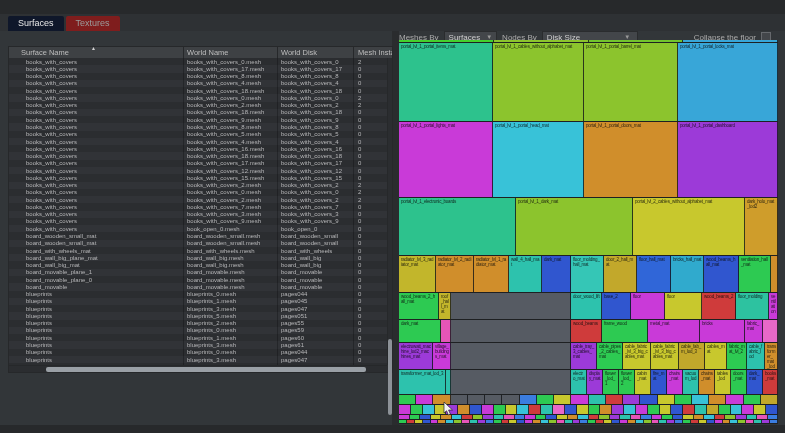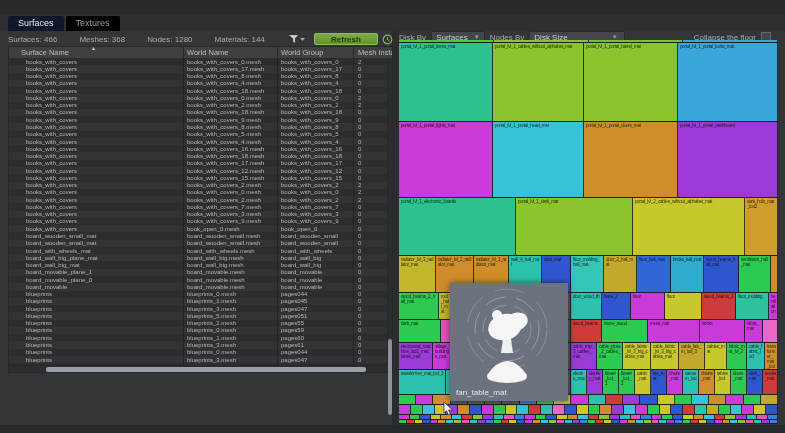--- a/index.html
+++ b/index.html
@@ -7,21 +7,21 @@
   .app { position:relative; width:785px; height:433px; background:#27292b;
          font-family:"Liberation Sans", sans-serif; overflow:hidden; color:#c0c0c0; }
   
   .titlebar { position:absolute; top:0; left:0; right:0; height:14px; background:#242629; border-bottom:1px solid #1c1e20; }
   .doc-tab { position:absolute; left:0; top:0; height:14px; background:#36393d; display:flex; align-items:center; gap:7px; padding:0 8px; font-size:8.5px; color:#d6d6d6; }
   .doc-tab .close { color:#9a9a9a; font-size:9px; line-height:9px; }
   
   .tabbar { position:absolute; top:14px; left:0; right:0; height:17px; background:#2e3134; display:flex; align-items:flex-end; padding-left:8px; gap:2px; }
   .tab { height:15px; line-height:15px; padding:0 10px; font-size:9px; border-radius:2px 2px 0 0; }
   .tab.active { background:#0f172a; color:#e8e8e8; }
-  .tab.inactive { background:#000000; color:#9c9c9c; }
+  .tab.inactive { background:#7f1d1d; color:#9c9c9c; }
   .panelbg { position:absolute; top:31px; left:0; right:0; bottom:8px; background:#323639; }
   .splitter { position:absolute; left:392px; top:31px; width:7px; bottom:8px; background:#2a2c2e; }
   
   .ltoolbar { position:absolute; left:8px; top:32px; width:385px; height:14px; display:flex; align-items:center; font-size:8px; color:#ababab; }
   .stat { margin-right:22px; white-space:nowrap; }
   .filter-wrap { margin-left:auto; display:flex; align-items:center; margin-right:8px; }
   .btn-refresh { width:64px; height:12px; background:linear-gradient(#7cab45,#639234); border:1px solid #8cbf55; border-radius:2px; color:#26370f; font-weight:bold; font-size:8px; display:flex; align-items:center; justify-content:center; }
   .clock { margin-left:4px; display:flex; align-items:center; }
   
   .gtoolbar { position:absolute; left:399px; top:30px; width:372px; height:14px; display:flex; align-items:center; gap:5px; font-size:8px; color:#ababab; }
@@ -62,42 +62,23 @@
 
 
   <div class="tabbar">
     <div class="tab active">Surfaces</div>
     <div class="tab inactive">Textures</div>
   </div>
 
   <div class="panelbg"></div>
   <div class="splitter"></div>
 
-  <div class="ltoolbar">
-    <span class="stat">Surfaces: 466</span>
-    <span class="stat">Meshes: 368</span>
-    <span class="stat">Nodes: 1280</span>
-    <span class="stat">Materials: 144</span>
-    <span class="filter-wrap">
-      <svg width="18" height="10" viewBox="0 0 18 10">
-          <path d="M1 1h9L7 4.5V9L5 7.5V4.5Z" fill="#c9c9c9"></path>
-          <path d="M12 4l2.5 3 2.5-3z" fill="#a9a9a9"></path>
-        </svg>
-    </span>
-    <div class="btn-refresh">Refresh</div>
-    <span class="clock">
-      <svg width="11" height="11" viewBox="0 0 11 11">
-          <circle cx="5.5" cy="5.5" r="4.3" fill="none" stroke="#86b84a" stroke-width="1.2"></circle>
-          <path d="M5.5 3.2v2.5l1.8 1" stroke="#86b84a" stroke-width="1" fill="none"></path>
-        </svg>
-    </span>
-  </div>
 
   <div class="gtoolbar">
-    <span>Disk By</span>
+    <span>Meshes By</span>
     <div class="select">
       <span>Surfaces</span>
       <span class="caret">▼</span>
     </div>
     <span>Nodes By</span>
     <div class="select" style="width:96px; justify-content:flex-start;gap:44px;">
       <span>Disk Size</span>
       <span class="caret">▼</span>
     </div>
     <div class="collapse">
@@ -105,21 +86,21 @@
       <div class="checkbox"></div>
     </div>
   </div>
 
   <span class="sortmark">▲</span>
 
   <div class="table">
     <div class="thead">
       <div class="hc0">Surface Name</div>
       <div class="hc1">World Name</div>
-      <div class="hc2">World Group</div>
+      <div class="hc2">World Disk</div>
       <div class="hc3">Mesh Insta</div>
     </div>
     <div class="tbody">
         <div class="trow odd">
           <div class="tcell c0">books_with_covers</div>
           <div class="tcell c1">books_with_covers_0.mesh</div>
           <div class="tcell c2">books_with_covers_0</div>
           <div class="tcell c3">2</div>
         </div>
         <div class="trow even">
@@ -780,36 +761,18 @@
         <div class="tm-block" style="background: rgb(208, 142, 43); flex: 1 1 0%;"></div>
         <div class="tm-block" style="background: rgb(56, 194, 216); flex: 1 1 0%;"></div>
         <div class="tm-block" style="background: rgb(140, 196, 45); flex: 1 1 0%;"></div>
         <div class="tm-block" style="background: rgb(229, 85, 184); flex: 1 1 0%;"></div>
         <div class="tm-block" style="background: rgb(45, 194, 173); flex: 1 1 0%;"></div>
         <div class="tm-block" style="background: rgb(156, 58, 216); flex: 1 1 0%;"></div>
         <div class="tm-block" style="background: rgb(59, 125, 224); flex: 1 1 0%;"></div>
       </div>
     </div>
 
-  <div class="tooltip">
-    <svg width="100" height="100" viewBox="0 0 100 100">
-      <g fill="none" stroke="#f2f2f2">
-        <circle cx="48" cy="42" r="40" opacity=".22" stroke-dasharray="30 14"></circle>
-        <circle cx="48" cy="42" r="32" opacity=".32" stroke-dasharray="22 10"></circle>
-        <circle cx="48" cy="42" r="24" opacity=".28" stroke-dasharray="16 8"></circle>
-      </g>
-      <g fill="#f5f5f5">
-        <ellipse cx="46" cy="40" rx="17" ry="13" transform="rotate(-15 46 40)"></ellipse>
-        <ellipse cx="57" cy="35" rx="12" ry="9" transform="rotate(-20 57 35)"></ellipse>
-        <circle cx="38" cy="28" r="5"></circle>
-        <path d="M44 52 L52 52 L54 66 L42 66 Z" opacity=".95"></path>
-        <path d="M28 88 Q48 60 68 88 L66 92 Q48 98 30 92 Z"></path>
-        <ellipse cx="48" cy="90" rx="20" ry="6" opacity=".9"></ellipse>
-      </g>
-    </svg>
-    <span class="tt-label">fan_table_mat</span>
-  </div>
 
   <svg class="cursor" width="12" height="14" viewBox="0 0 12 14">
     <path d="M1 0 L1 11 L3.6 8.8 L5.4 13 L7.4 12.1 L5.6 8 L9.5 8 Z" fill="#f4f4f4" stroke="#222" stroke-width=".7"></path>
   </svg>
 
 </div>
 
 </body></html>

